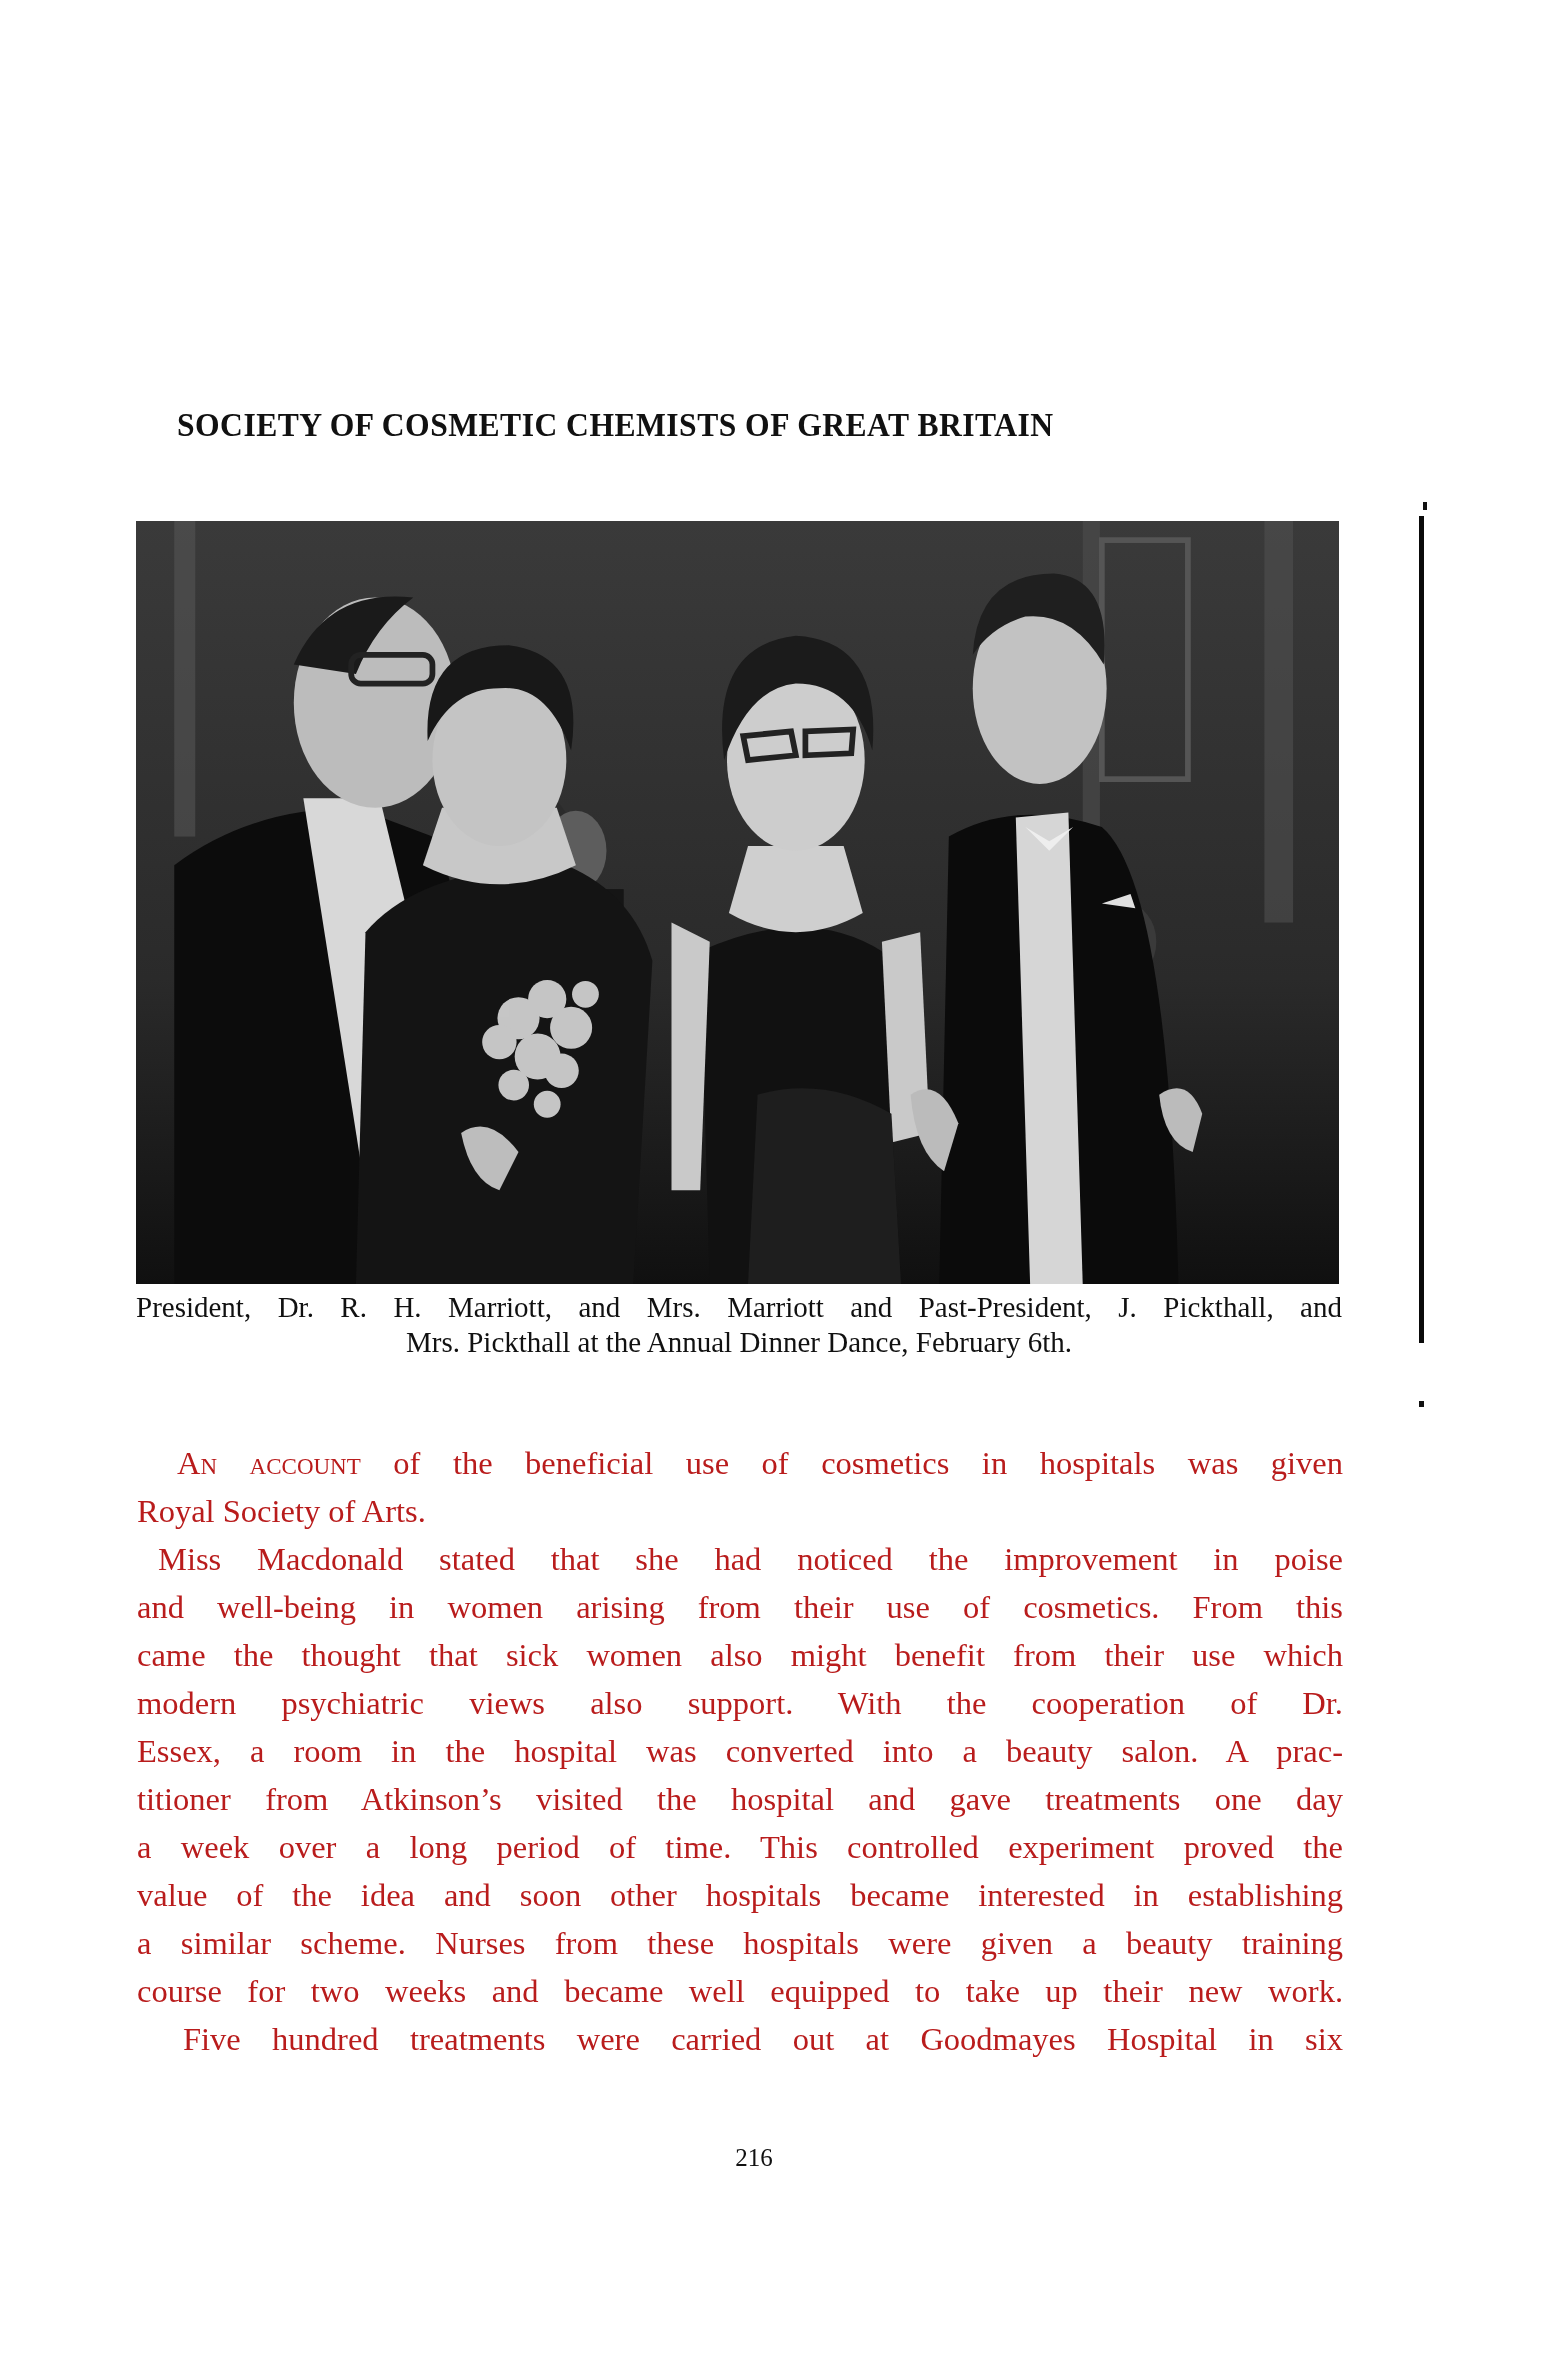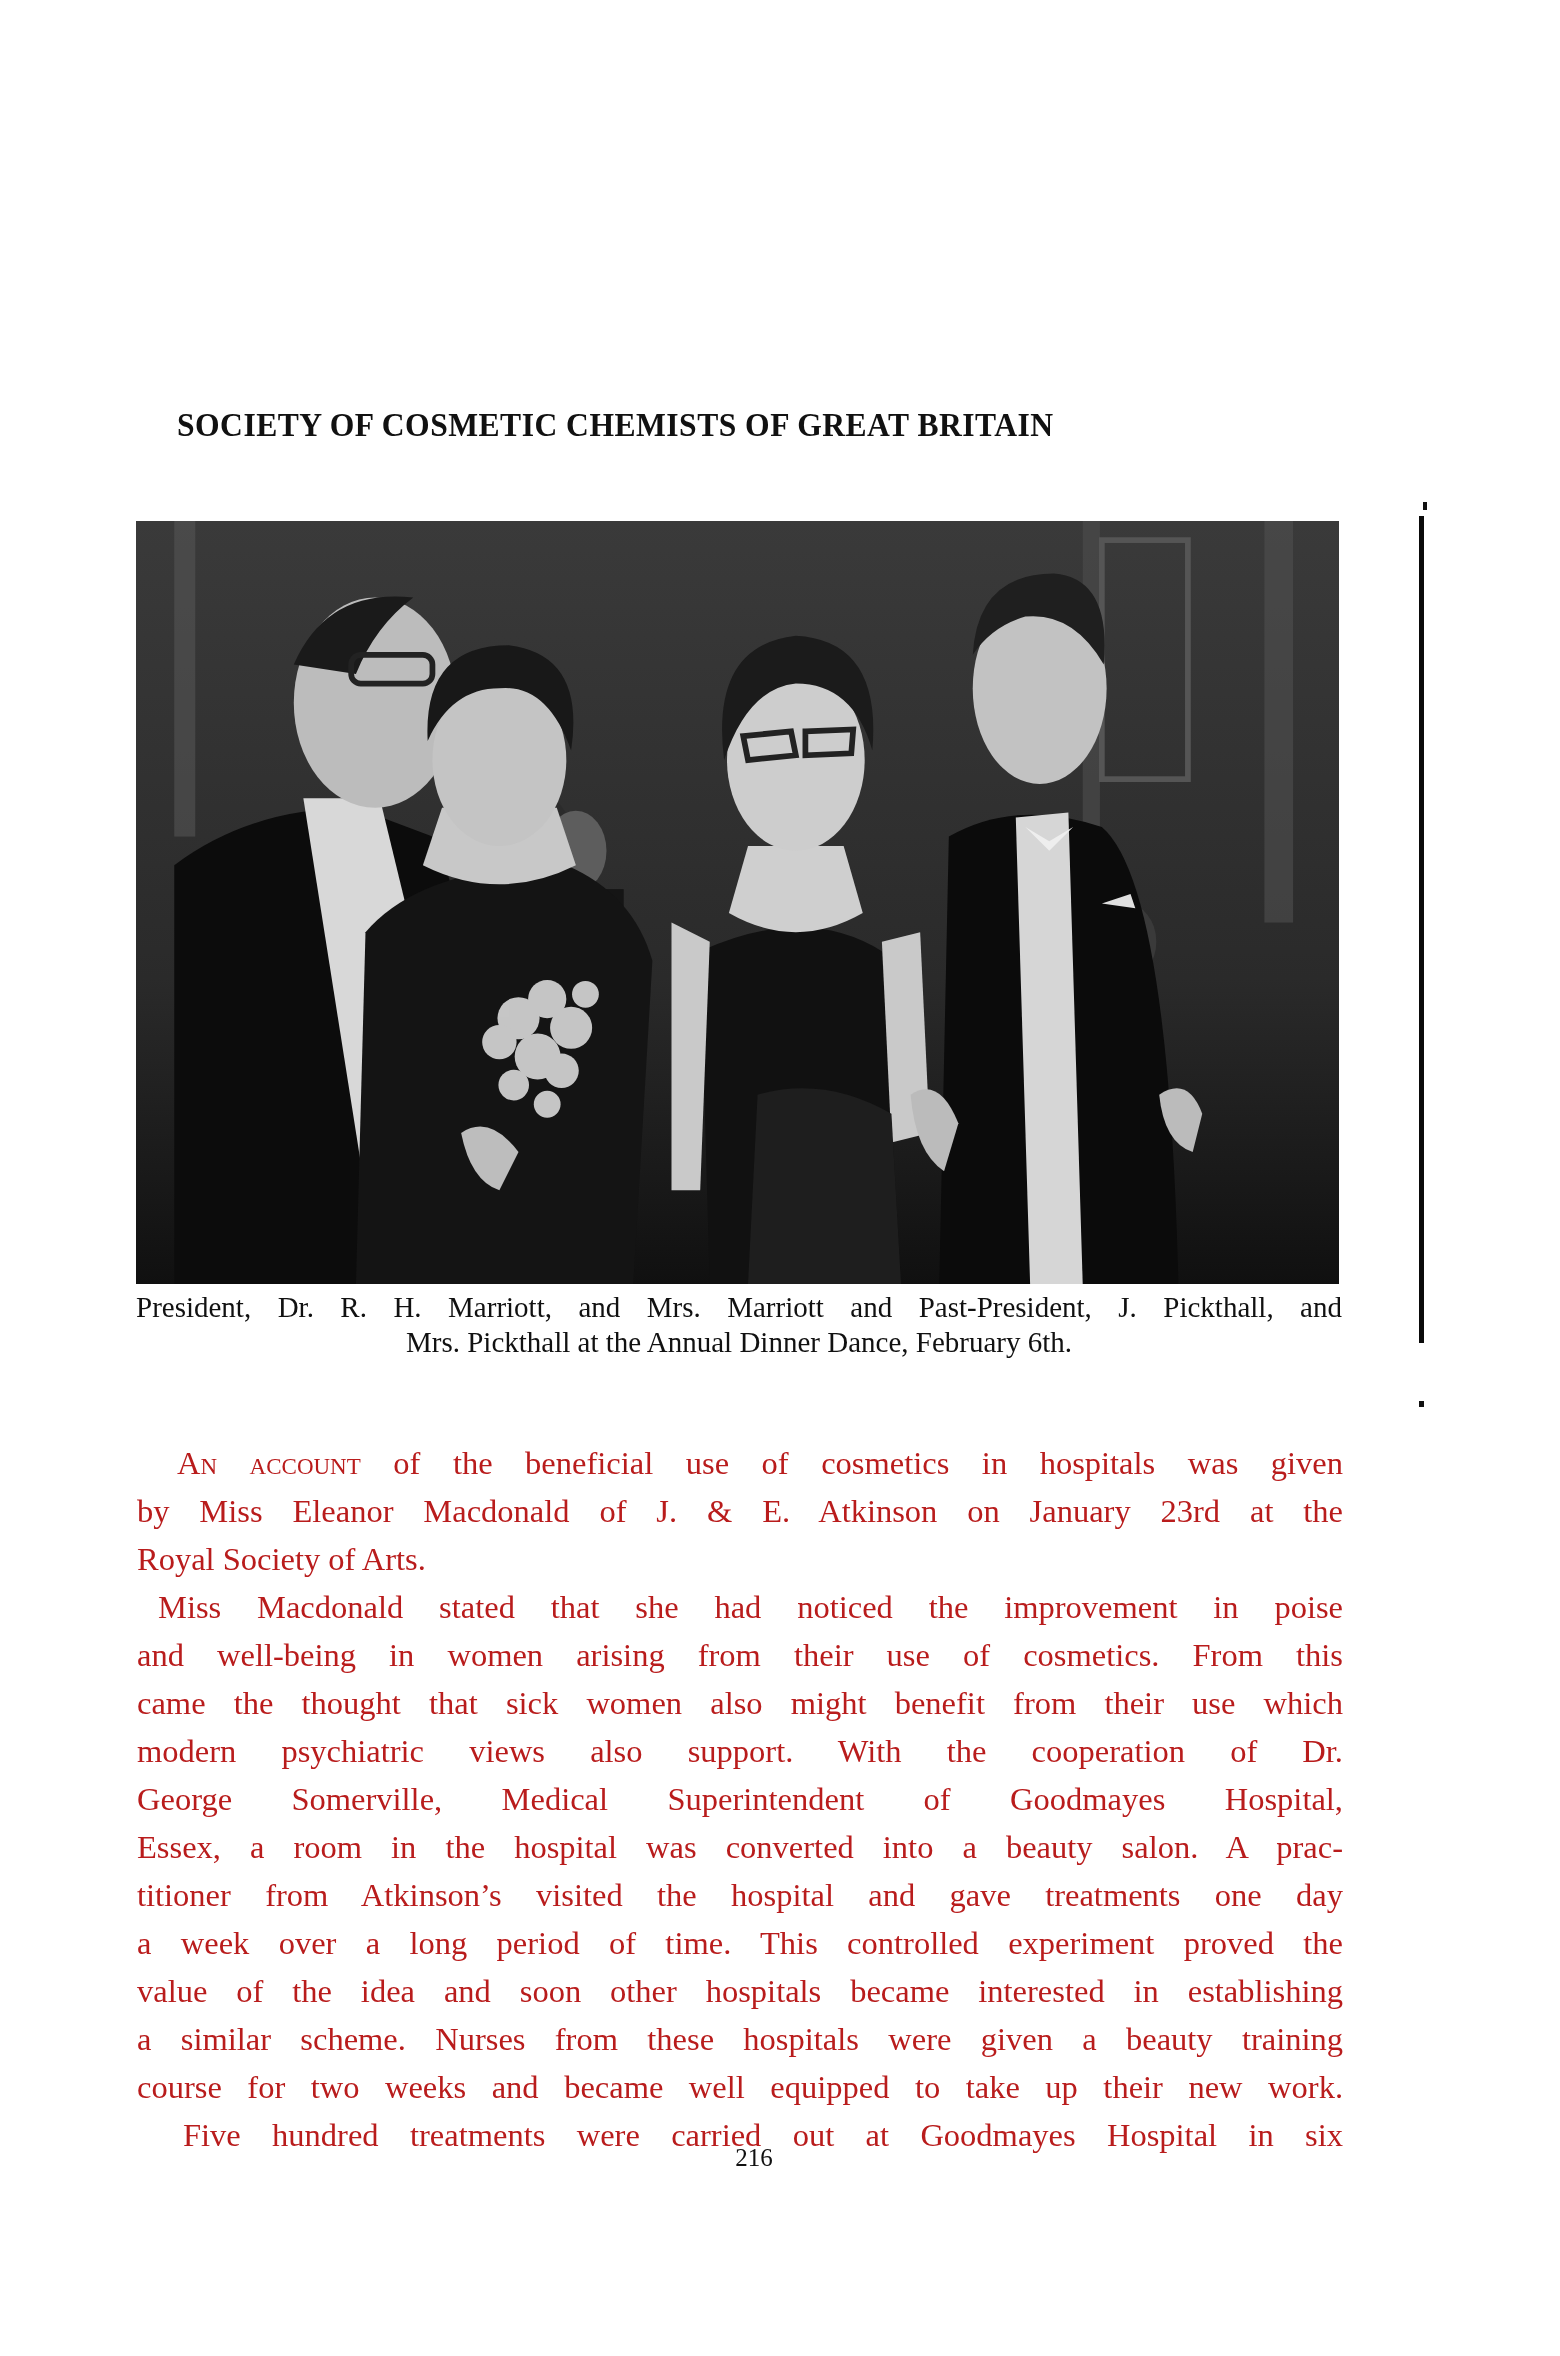--- a/index.html
+++ b/index.html
@@ -178,27 +178,25 @@
   </svg>
 </div>
 
 <div class="caption">
   <span class="caption-line" style="white-space: nowrap; display: block; word-spacing: 0px;">President, Dr. R. H. Marriott, and Mrs. Marriott and Past-President, J. Pickthall, and</span>
   <span class="caption-line last">Mrs. Pickthall at the Annual Dinner Dance, February 6th.</span>
 </div>
 
 <div class="body-text">
   <span class="line indent" style="white-space: nowrap; display: block; word-spacing: 0px;"><span class="small-caps">An account</span><span> of the beneficial use of cosmetics in hospitals was given</span></span>
-  <span class="line" style="white-space: nowrap; display: block; word-spacing: 0px;">by Miss Eleanor Macdonald of J. &amp; E. Atkinson on January 23rd at the</span>
   <span class="line ragged">Royal Society of Arts.</span>
   <span class="line indent-small" style="white-space: nowrap; display: block; word-spacing: 0px;">Miss Macdonald stated that she had noticed the improvement in poise</span>
   <span class="line" style="white-space: nowrap; display: block; word-spacing: 0px;">and well-being in women arising from their use of cosmetics.  From this</span>
   <span class="line" style="white-space: nowrap; display: block; word-spacing: 0px;">came the thought that sick women also might benefit from their use which</span>
   <span class="line" style="white-space: nowrap; display: block; word-spacing: 0px;">modern psychiatric views also support.  With the cooperation of Dr.</span>
-  <span class="line" style="white-space: nowrap; display: block; word-spacing: 0px;">George Somerville, Medical Superintendent of Goodmayes Hospital,</span>
   <span class="line" style="white-space: nowrap; display: block; word-spacing: 0px;">Essex, a room in the hospital was converted into a beauty salon.  A prac-</span>
   <span class="line" style="white-space: nowrap; display: block; word-spacing: 0px;">titioner from Atkinson’s visited the hospital and gave treatments one day</span>
   <span class="line" style="white-space: nowrap; display: block; word-spacing: 0px;">a week over a long period of time.  This controlled experiment proved the</span>
   <span class="line" style="white-space: nowrap; display: block; word-spacing: 0px;">value of the idea and soon other hospitals became interested in establishing</span>
   <span class="line" style="white-space: nowrap; display: block; word-spacing: 0px;">a similar scheme.  Nurses from these hospitals were given a beauty training</span>
   <span class="line" style="white-space: nowrap; display: block; word-spacing: 0px;">course for two weeks and became well equipped to take up their new work.</span>
   <span class="line" style="white-space: nowrap; display: block; word-spacing: 0px; margin-left: 46px;">Five hundred treatments were carried out at Goodmayes Hospital in six</span>
 </div>
 
 <div class="page-number">216</div>

